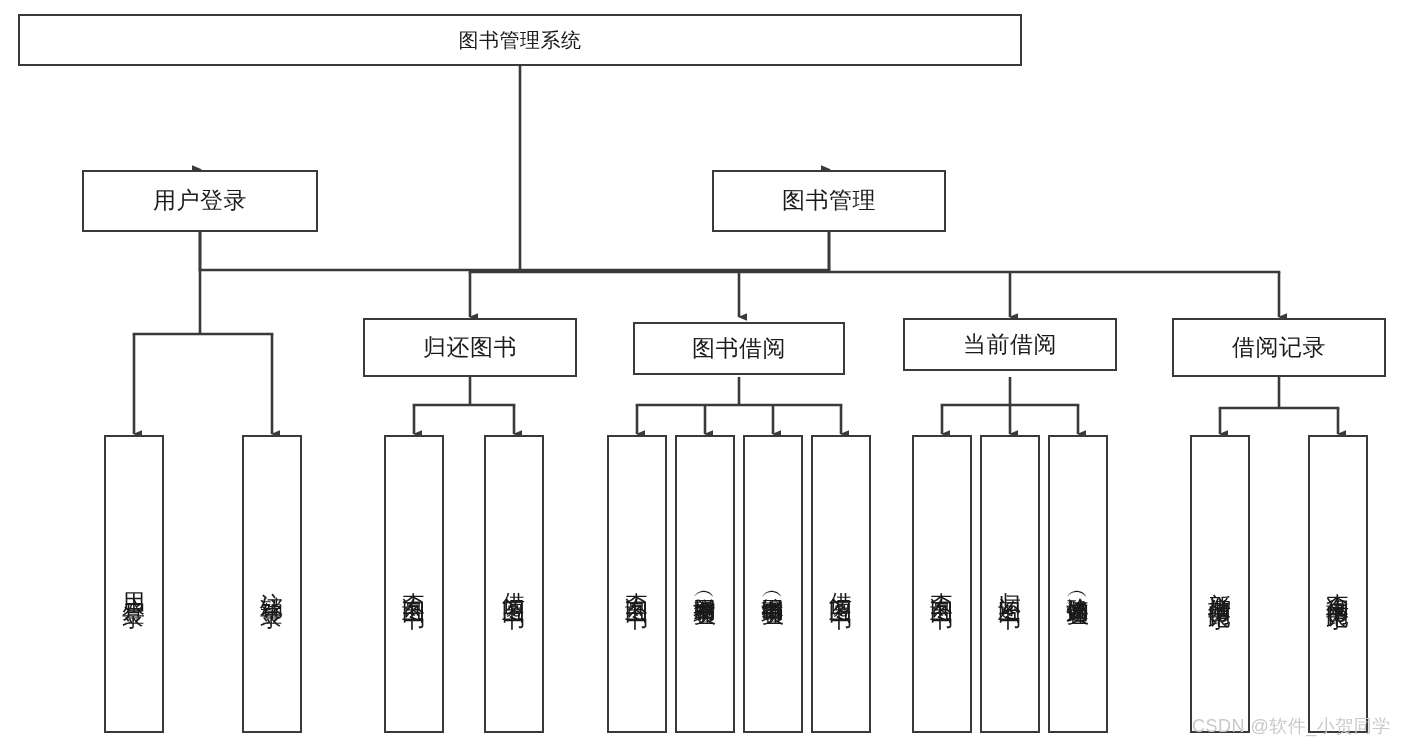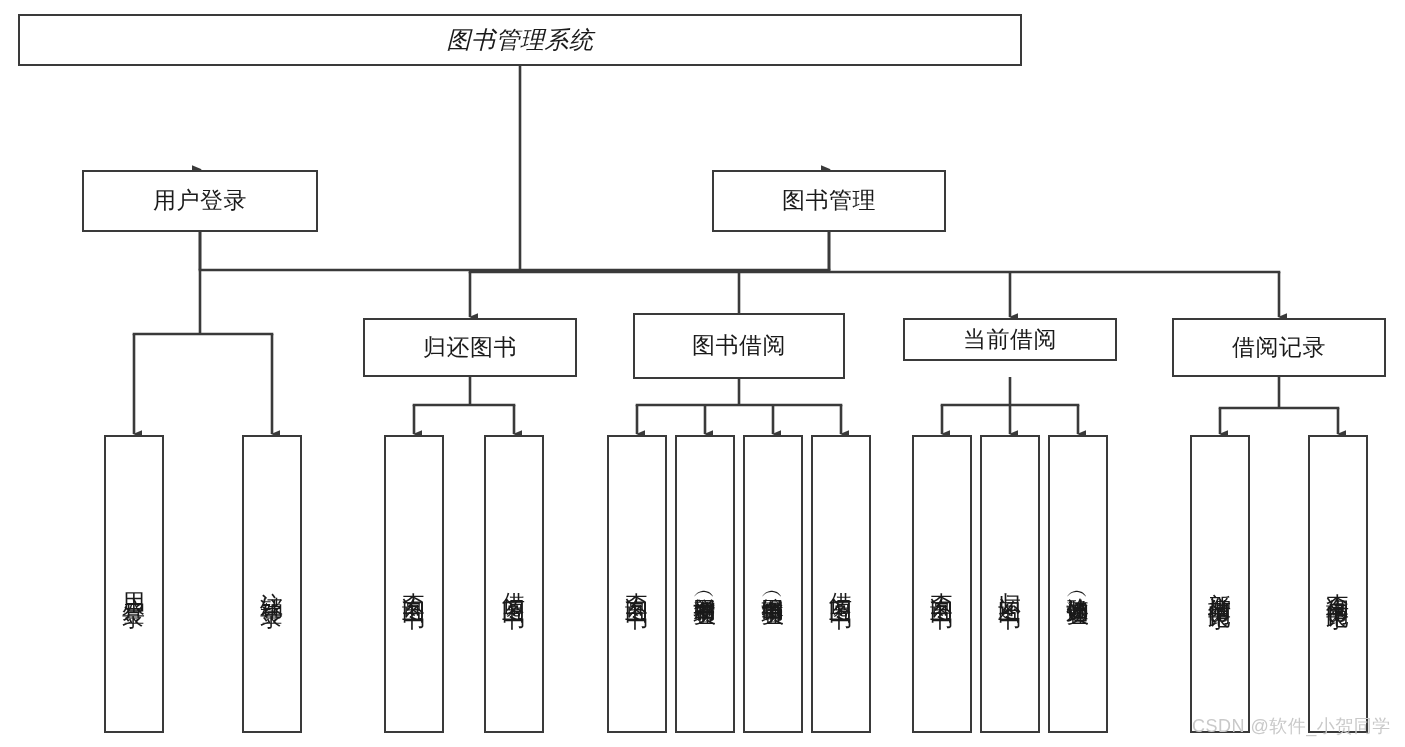--- a/index.html
+++ b/index.html
@@ -33,22 +33,21 @@
     align-items: center;
     justify-content: center;
     color: #1a1a1a;
   }
   .node-h {
     font-size: 23px;
     letter-spacing: 0.5px;
     line-height: 1.2;
   }
   .node-root {
-    font-size: 24px;
-    font-style: italic;
+    font-size: 20px;
   }
   .node-v {
     writing-mode: vertical-rl;
     text-orientation: upright;
     font-size: 23px;
     letter-spacing: 5px;
     line-height: 1.05;
     padding: 4px 0;
     white-space: nowrap;
   }
@@ -119,24 +118,24 @@
       </div>
       <div class="node node-h" style="left: 82px; top: 170px; width: 236px; height: 62px;">
         <span>用户登录</span>
       </div>
       <div class="node node-h" style="left: 712px; top: 170px; width: 234px; height: 62px; text-align: right;">
         <span>图书管理</span>
       </div>
       <div class="node node-h" style="left: 363px; top: 318px; width: 214px; height: 59px;">
         <span>归还图书</span>
       </div>
-      <div class="node node-h" style="left: 633px; top: 313px; width: 212px; height: 66px;">
+      <div class="node node-h" style="left: 633px; top: 322px; width: 212px; height: 53px;">
         <span>图书借阅</span>
       </div>
-      <div class="node node-h" style="left: 903px; top: 318px; width: 214px; height: 43px;">
+      <div class="node node-h" style="left: 903px; top: 318px; width: 214px; height: 53px;">
         <span>当前借阅</span>
       </div>
       <div class="node node-h" style="left: 1172px; top: 318px; width: 214px; height: 59px;">
         <span>借阅记录</span>
       </div>
       <div class="node node-v" style="left: 104px; top: 435px; width: 60px; height: 298px;">
         <span class="vtext">用户登录</span>
       </div>
       <div class="node node-v" style="left: 242px; top: 435px; width: 60px; height: 298px;">
         <span class="vtext">注销登录</span>

